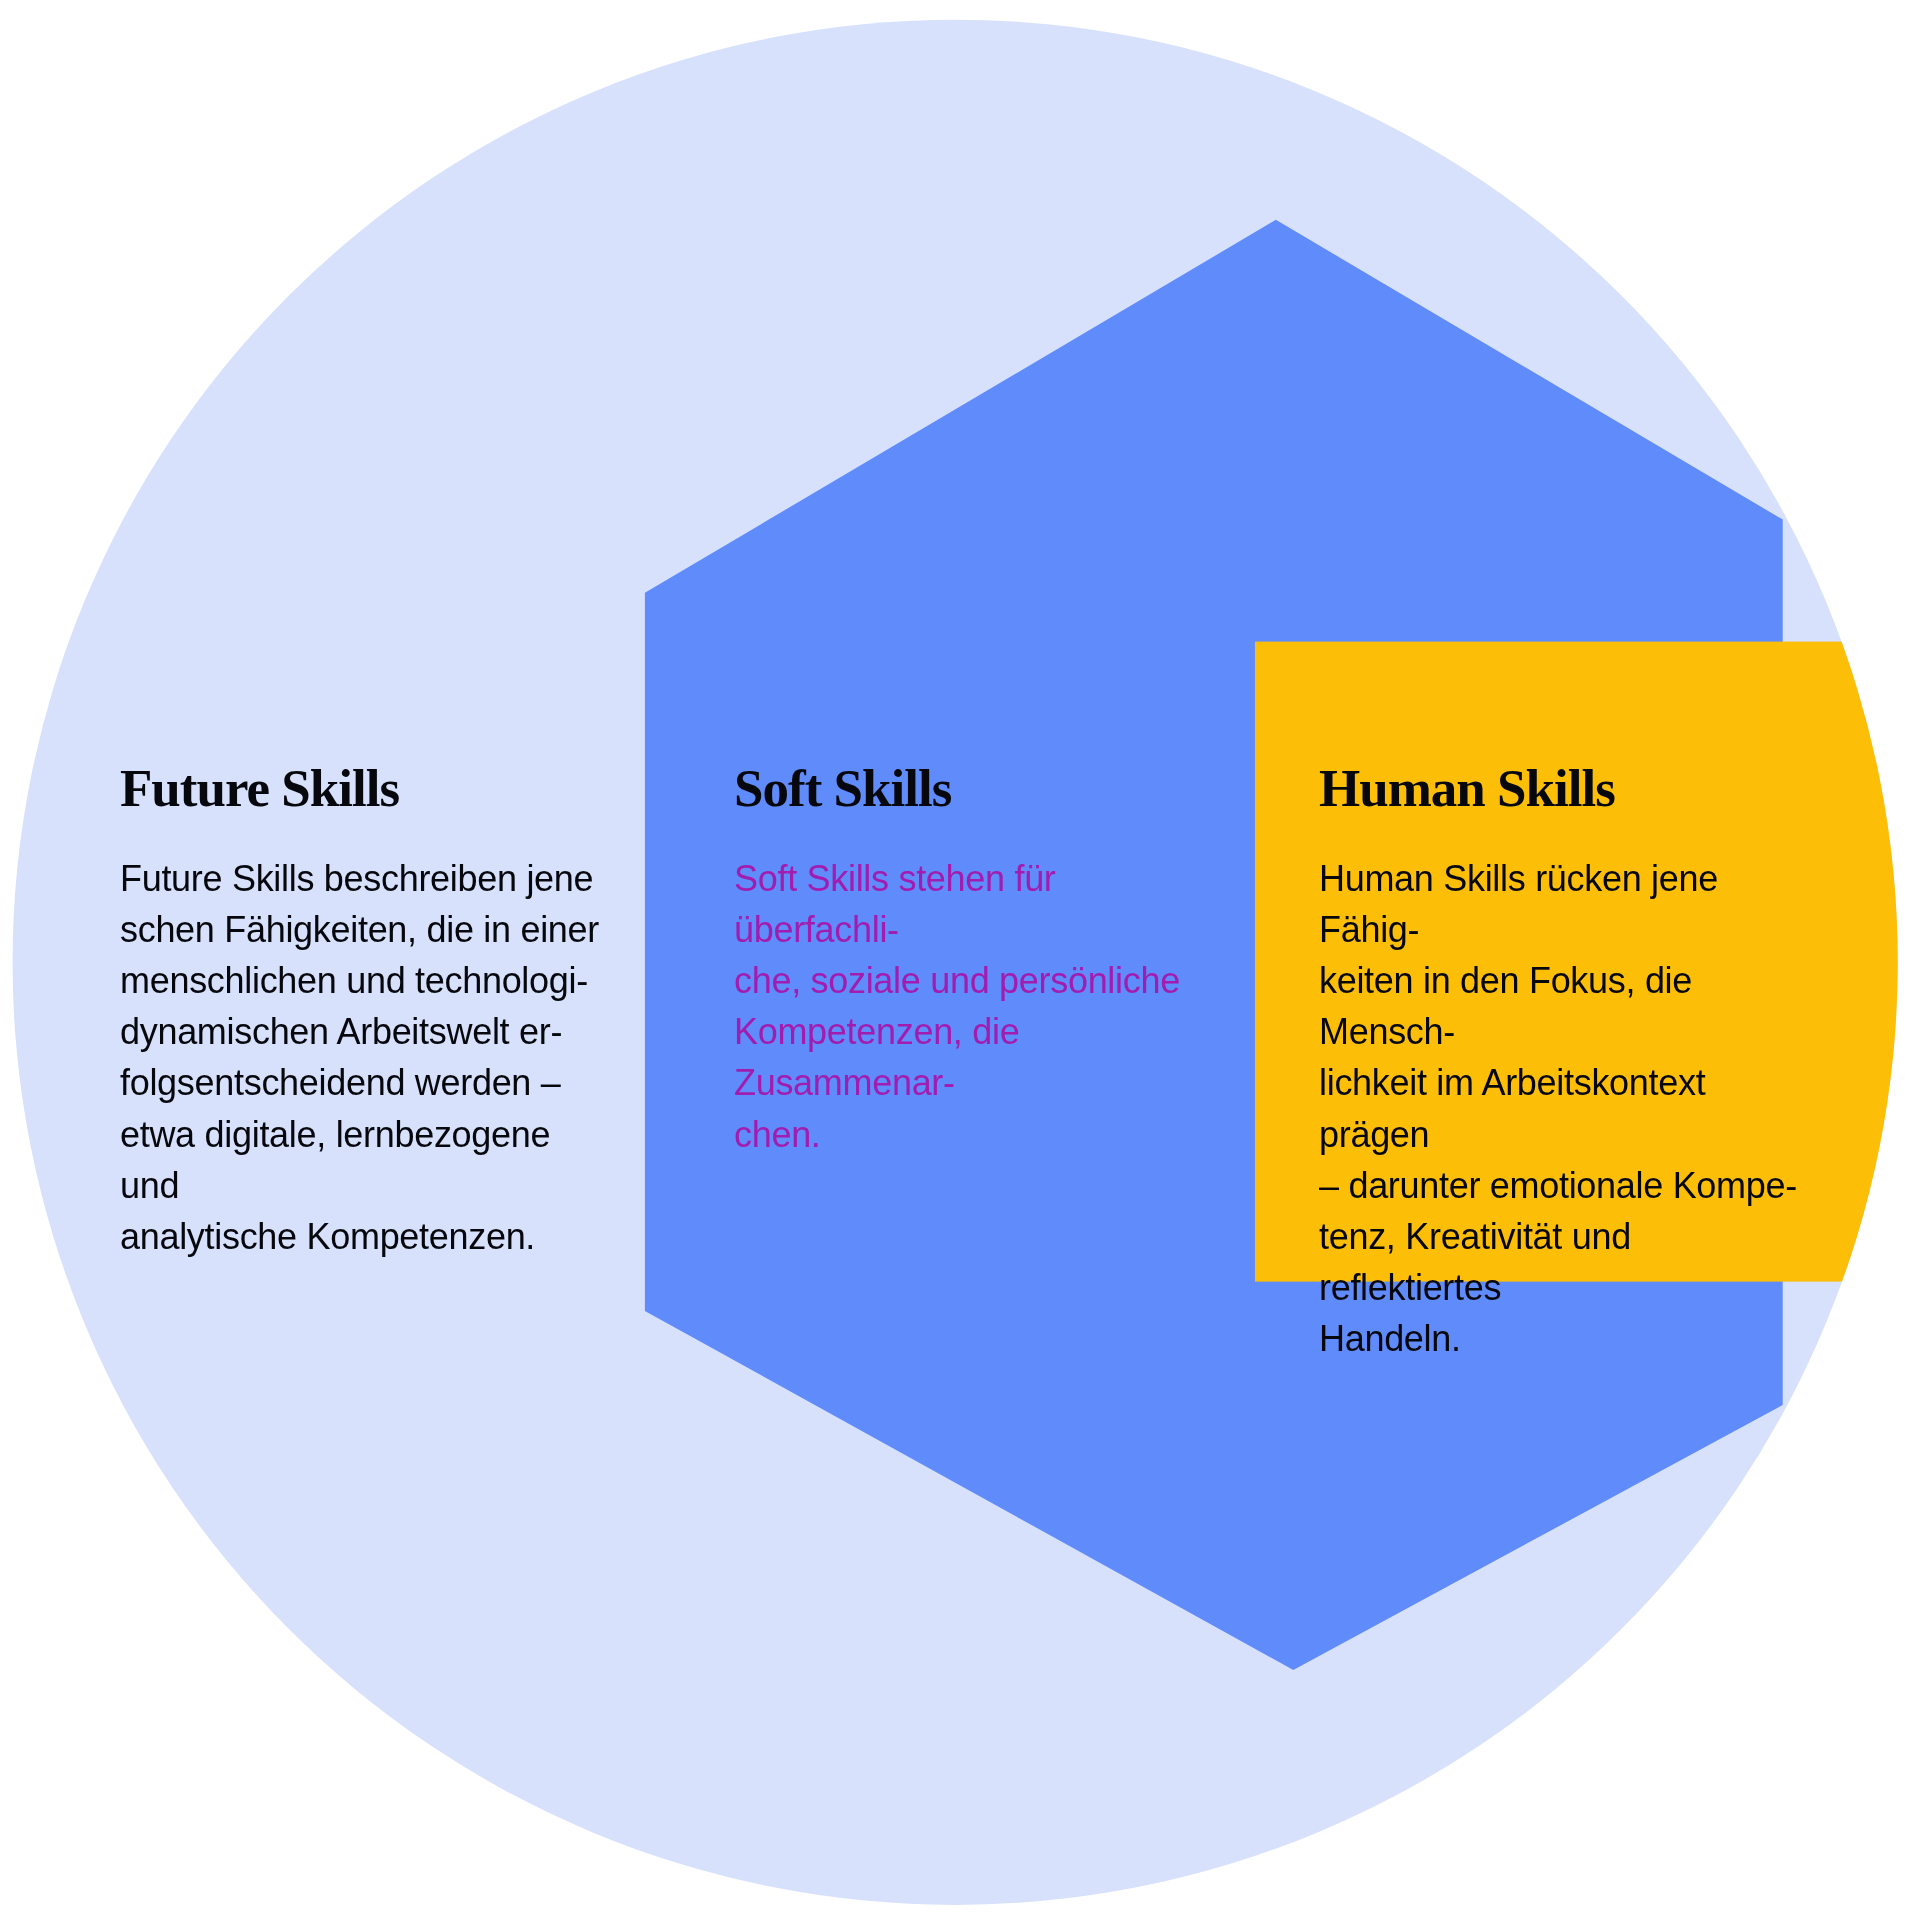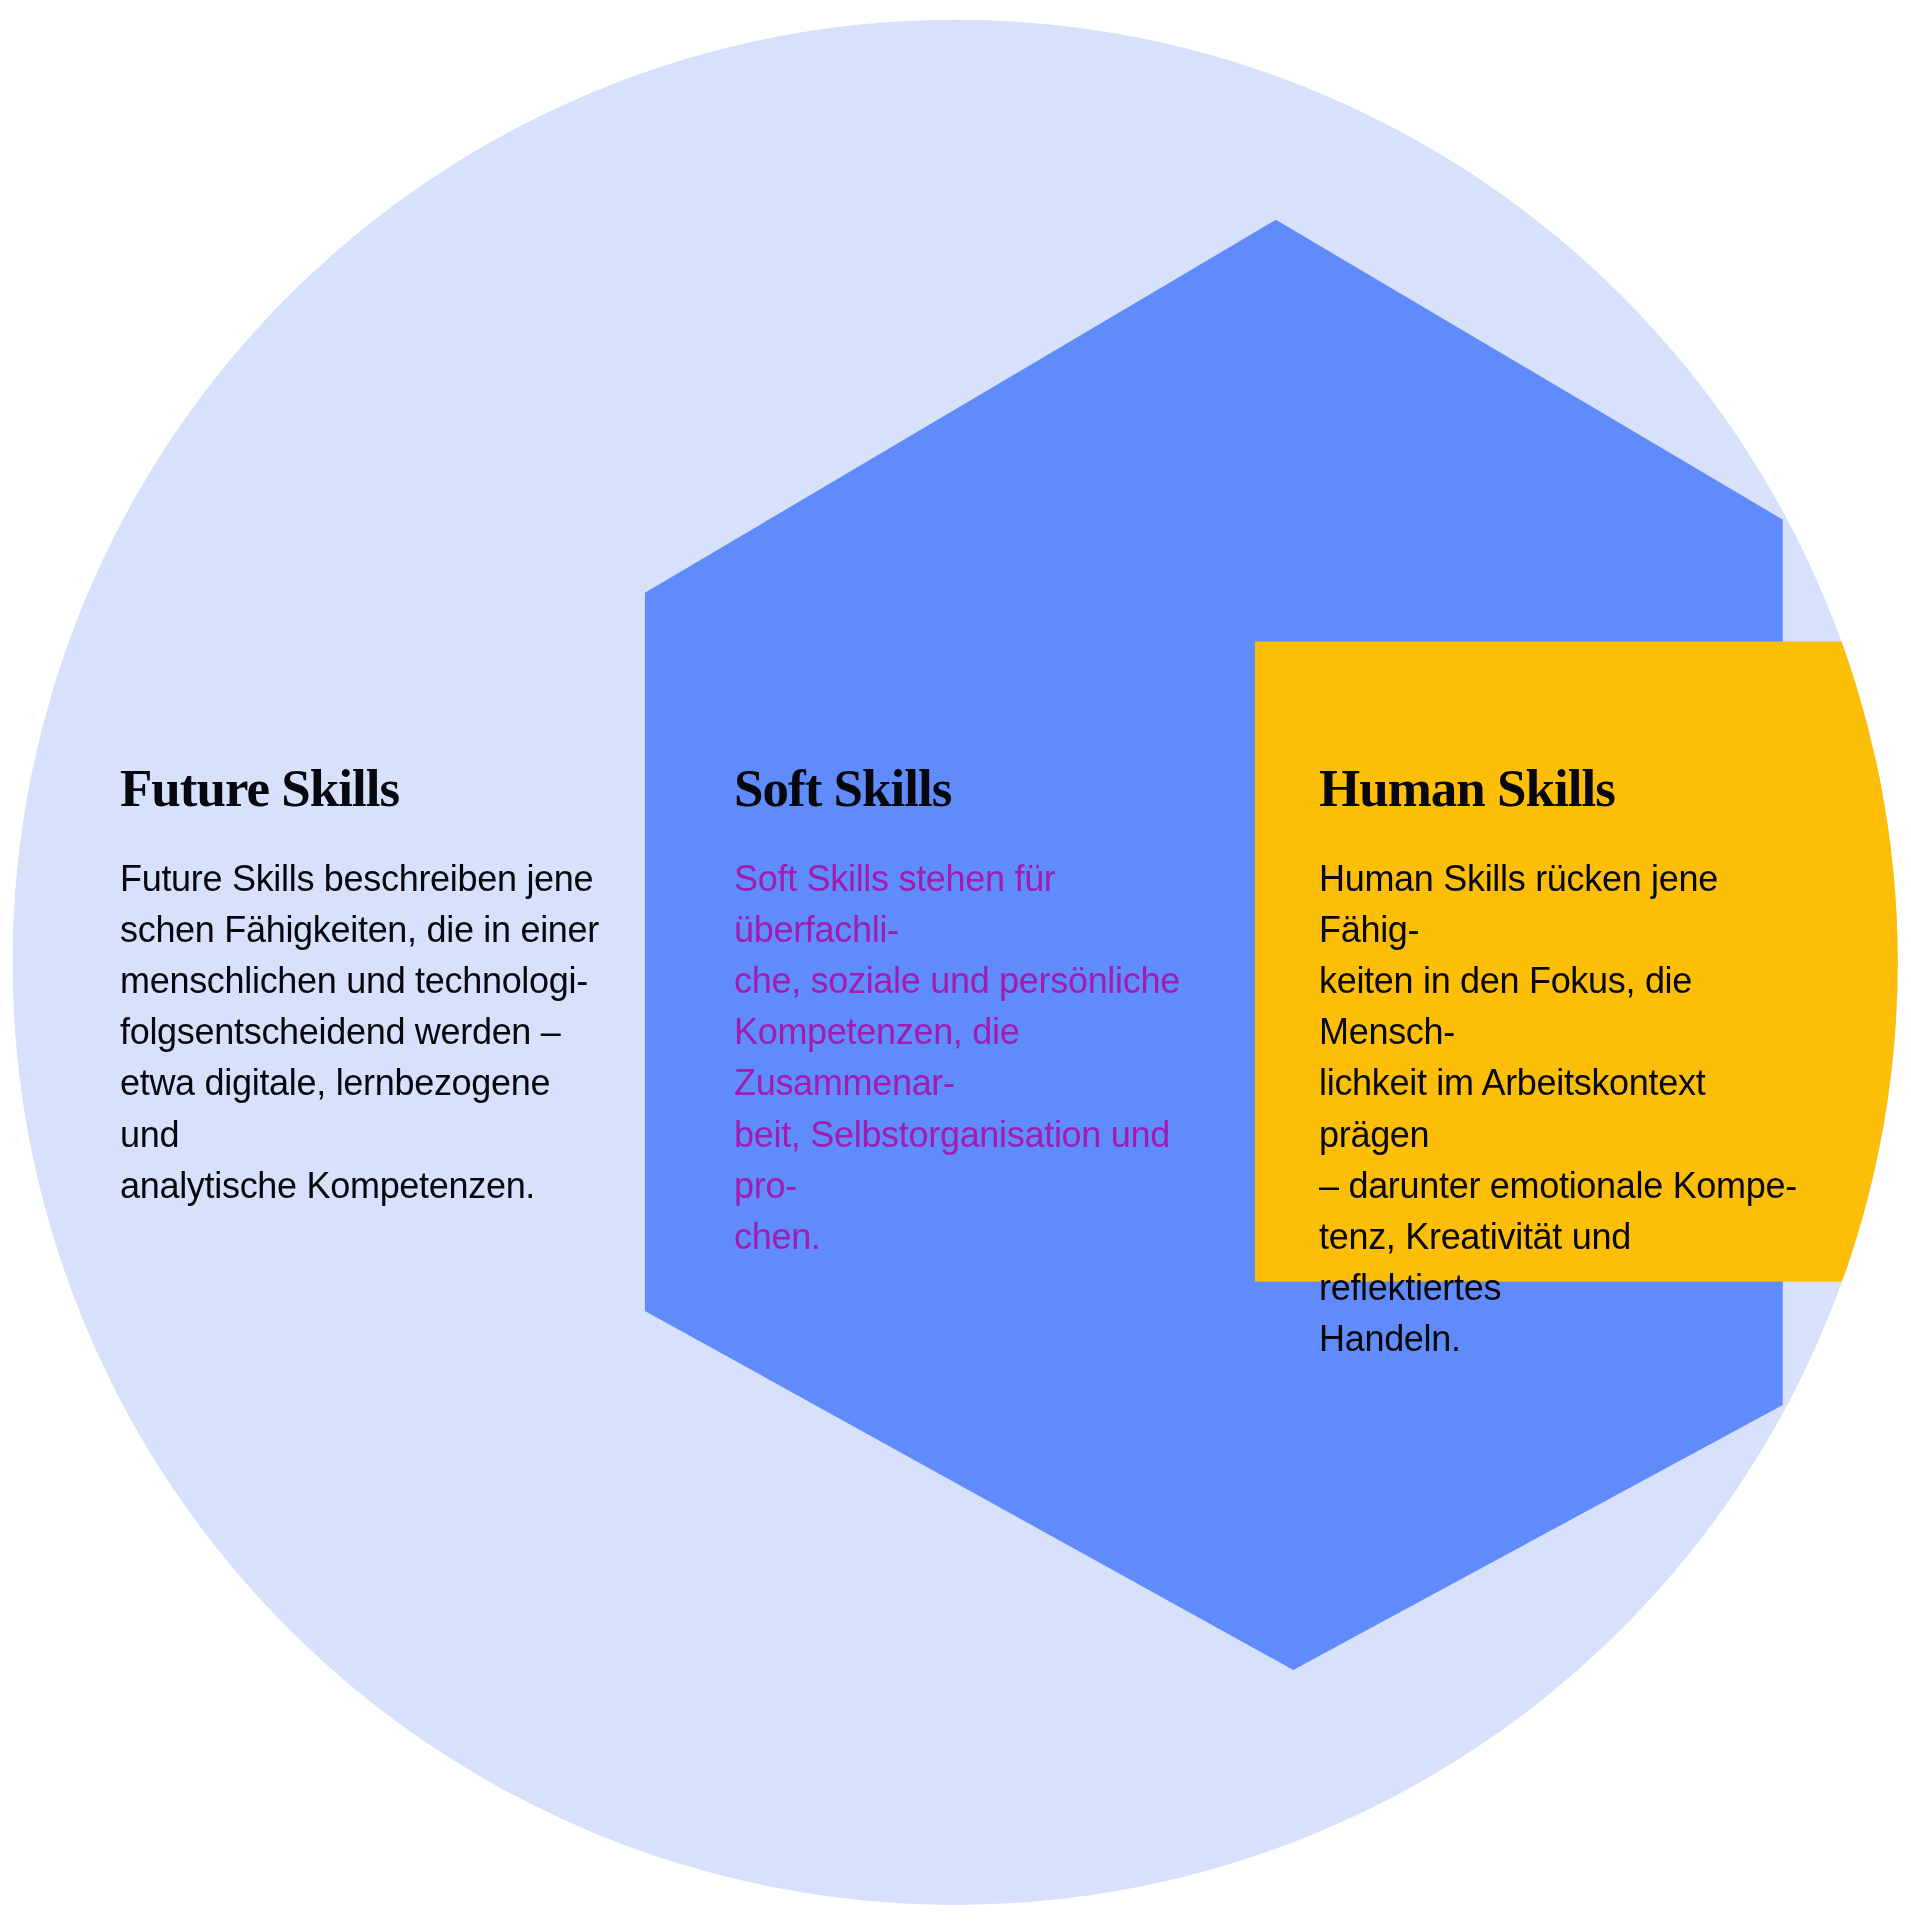--- a/index.html
+++ b/index.html
@@ -73,33 +73,33 @@
       <rect id="shape-square" x="1800" y="920" width="960" height="918" fill="#fcbe06"></rect>
     </g>
   </svg>
 
   <div class="col" id="col-future">
     <h2 class="col-heading" style="color: rgb(7, 8, 13);">Future Skills</h2>
     <p class="col-body" style="color: rgb(7, 8, 13);">
       <span>Future Skills beschreiben jene</span>
       <span>schen Fähigkeiten, die in einer</span>
       <span>menschlichen und technologi-</span>
+      <span>dynamischen Arbeitswelt er-</span>
       <span>folgsentscheidend werden –</span>
       <span>etwa digitale, lernbezogene und</span>
       <span>analytische Kompetenzen.</span>
     </p>
   </div>
 
   <div class="col" id="col-soft">
     <h2 class="col-heading" style="color: rgb(7, 8, 13);">Soft Skills</h2>
     <p class="col-body" style="color: #a21caf;">
       <span>Soft Skills stehen für überfachli-</span>
       <span>che, soziale und persönliche</span>
       <span>Kompetenzen, die Zusammenar-</span>
-      <span>beit, Selbstorganisation und pro-</span>
       <span>chen.</span>
     </p>
   </div>
 
   <div class="col" id="col-human">
     <h2 class="col-heading" style="color: rgb(7, 8, 13);">Human Skills</h2>
     <p class="col-body" style="color: rgb(7, 8, 13);">
       <span>Human Skills rücken jene Fähig-</span>
       <span>keiten in den Fokus, die Mensch-</span>
       <span>lichkeit im Arbeitskontext prägen</span>

